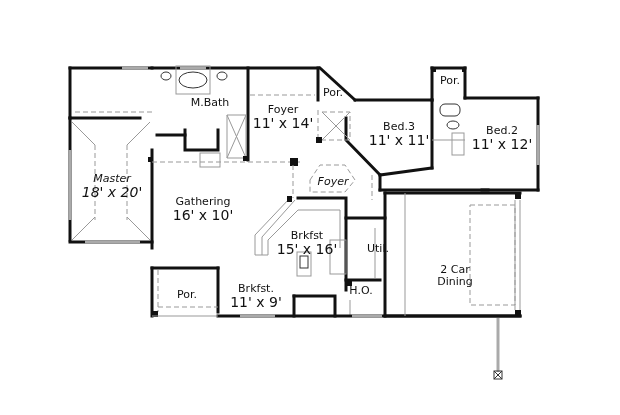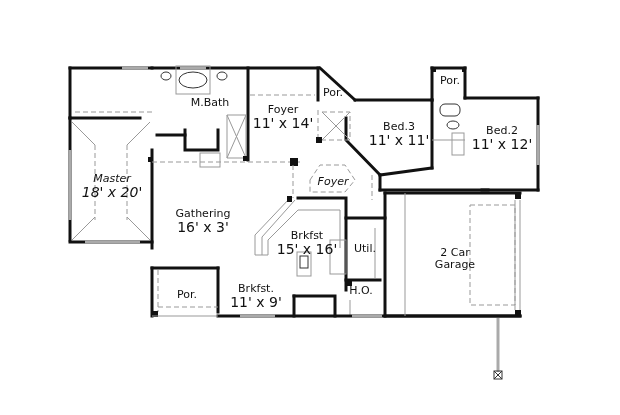--- a/index.html
+++ b/index.html
@@ -177,34 +177,34 @@
 <div class="label" style="left:450px; top:75px;">
   <span class="name">Por.</span>
 </div>
 <div class="label" style="left:502px; top:125px;">
   <span class="name">Bed.2</span>
   <span class="dim">11' x 12'</span>
 </div>
 <div class="label" style="left:333px; top:176px;font-style:italic;">
   <span class="name">Foyer</span>
 </div>
-<div class="label" style="left:203px; top:208px;">
+<div class="label" style="left:203px; top:196px;">
   <span class="name">Gathering</span>
-  <span class="dim">16' x 3'</span>
+  <span class="dim">16' x 10'</span>
 </div>
 <div class="label" style="left:307px; top:230px;">
   <span class="name">Brkfst</span>
   <span class="dim">15' x 16'</span>
 </div>
-<div class="label" style="left:365px; top:243px;">
+<div class="label" style="left:378px; top:243px;">
   <span class="name">Util.</span>
 </div>
-<div class="label" style="left:455px; top:247px;">
+<div class="label" style="left:455px; top:264px;">
   <span class="name">2 Car</span>
-  <span class="name">Garage</span>
+  <span class="name">Dining</span>
 </div>
 <div class="label" style="left:187px; top:289px;">
   <span class="name">Por.</span>
 </div>
 <div class="label" style="left:256px; top:283px;">
   <span class="name">Brkfst.</span>
   <span class="dim">11' x 9'</span>
 </div>
 <div class="label" style="left:361px; top:285px;">
   <span class="name">H.O.</span>

